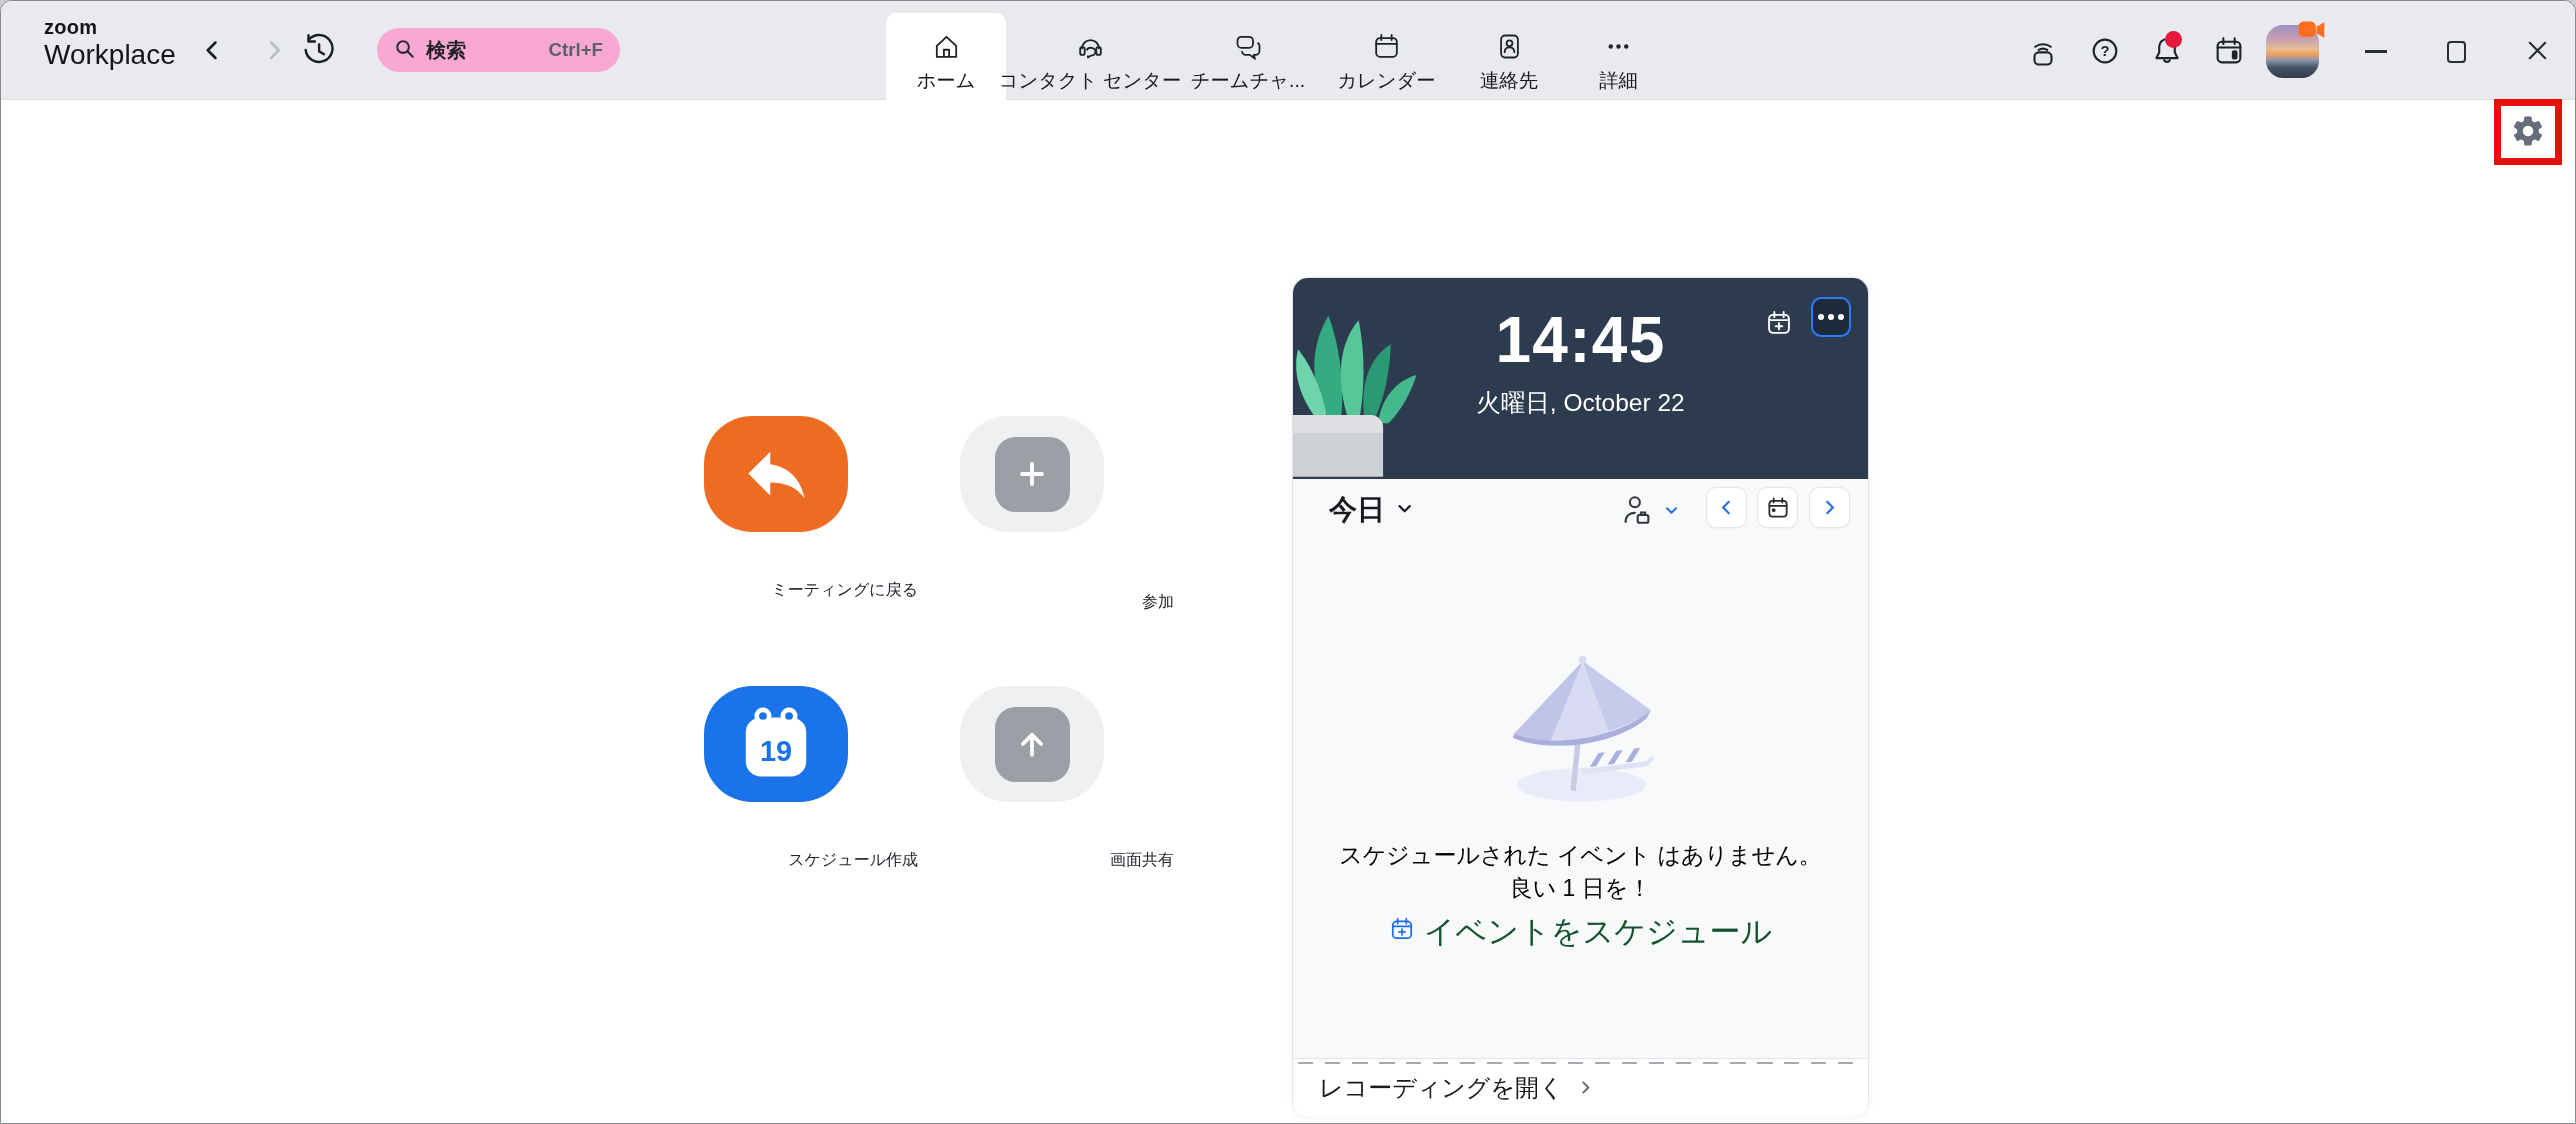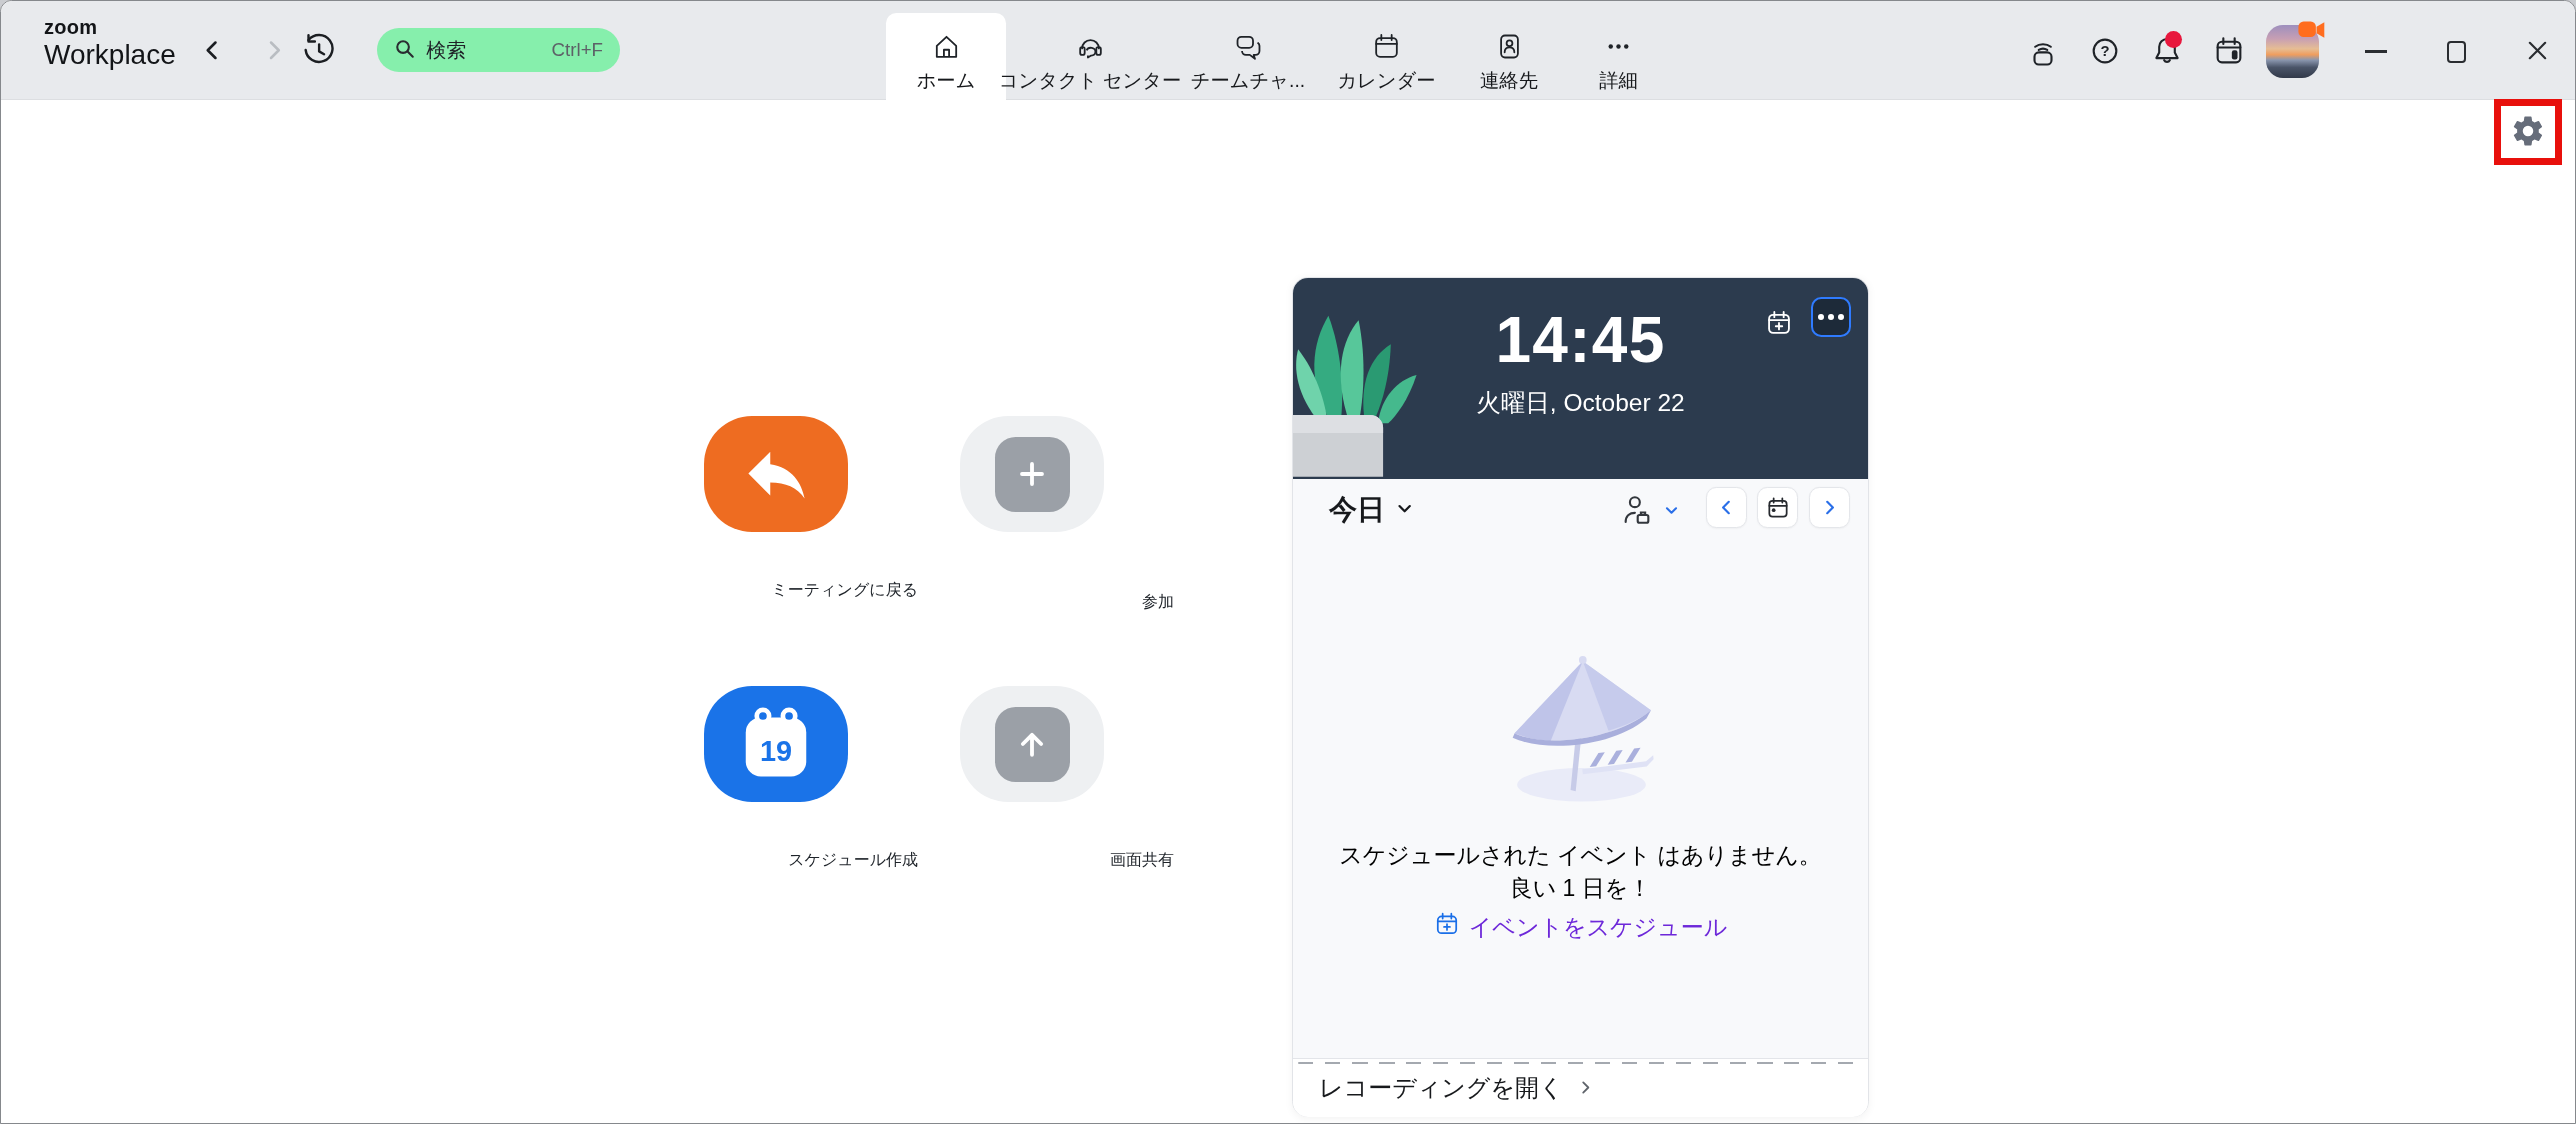--- a/index.html
+++ b/index.html
@@ -8,22 +8,22 @@
        border:1.3px solid #85888c;border-radius:11.6px 11.6px 0 0;}
 
   
   .titlebar{position:absolute;left:0;top:0;width:100%;height:99px;background:#e8eaed;
             border-bottom:0.6px solid #dcdee1;border-radius:10.3px 10.3px 0 0;}
   .logo{position:absolute;left:43px;top:15.5px;line-height:1.05;color:#131518;}
   .logo .l1{display:block;font-size:20px;font-weight:700;letter-spacing:0.3px;}
   .logo .l2{display:block;font-size:28px;font-weight:400;margin-top:2.6px;}
   .navbtn{position:absolute;top:32px;width:36px;height:36px;display:flex;align-items:center;justify-content:center;
           border-radius:6.4px;cursor:pointer;}
-  .searchbox{position:absolute;left:376px;top:27px;width:243px;height:44px;background:#86efac;
-             border-radius:22px;display:flex;align-items:center;padding:0 17px;gap:10.3px;}
+  .searchbox{position:absolute;left:376px;top:27px;width:243px;height:44px;background:#f9a8d4;
+             border-radius:22px;display:flex;align-items:center;padding:0 17px;gap:10.3px;font-weight:bold;}
   .searchbox .ph{font-size:20px;color:#1f2227;}
   .searchbox .sc{margin-left:auto;font-size:18.7px;color:#5d6167;}
 
   
   .tabs{position:absolute;left:885px;top:0;height:99px;display:flex;align-items:flex-end;}
   .tab{height:87px;display:flex;flex-direction:column;align-items:center;justify-content:center;
        padding-top:10.3px;cursor:pointer;}
   .tab.active{background:#ffffff;border-radius:10.3px 10.3px 0 0;}
   .tabicon{height:34px;display:flex;align-items:center;justify-content:center;}
   .tablabel{font-size:19.3px;color:#17191c;margin-top:3.9px;white-space:nowrap;}
@@ -68,21 +68,21 @@
   .ptoolbar{position:absolute;left:0;top:209px;width:100%;height:45px;}
   .range{position:absolute;left:36px;top:3.9px;display:flex;align-items:center;gap:10.3px;cursor:pointer;}
   .range .rlabel{font-size:28px;font-weight:600;color:#17191c;}
   .filter{position:absolute;right:188px;top:6.4px;display:flex;align-items:center;gap:9px;cursor:pointer;}
   .pnavbtn{position:absolute;top:0;width:41px;height:41px;background:#ffffff;border:1.3px solid #e4e6ea;
            border-radius:10.3px;display:flex;align-items:center;justify-content:center;cursor:pointer;box-shadow:0 0.6px 1.9px rgba(0,0,0,.04);}
 
   .umbrella{position:absolute;left:192px;top:361px;}
   .emptyline{position:absolute;width:100%;text-align:center;font-size:23px;color:#000000;}
   .schedlink{position:absolute;left:0;top:633px;width:100%;display:flex;align-items:center;justify-content:center;
-             gap:9px;color:#6d28d9;font-size:23px;cursor:pointer;}
+             gap:9px;color:#14532d;font-size:31px;cursor:pointer;}
 
   .pfooter{position:absolute;left:0;top:780px;width:100%;height:59px;background:#ffffff;
            border-top:0.6px solid #e3e5e9;border-radius:0 0 15px 15px;display:flex;align-items:center;
            padding:0 26px;gap:13px;cursor:pointer;}
   .pfooter::before{content:"";position:absolute;left:5.2px;right:5.2px;top:2.6px;height:2.6px;border-radius:1.3px;
            background:repeating-linear-gradient(90deg,#868c95 0 15.5px,transparent 15.5px 27px);opacity:.75;}
   .pfooter .flabel{font-size:24px;color:#17191c;}
 </style>
 </head>
 <body>

